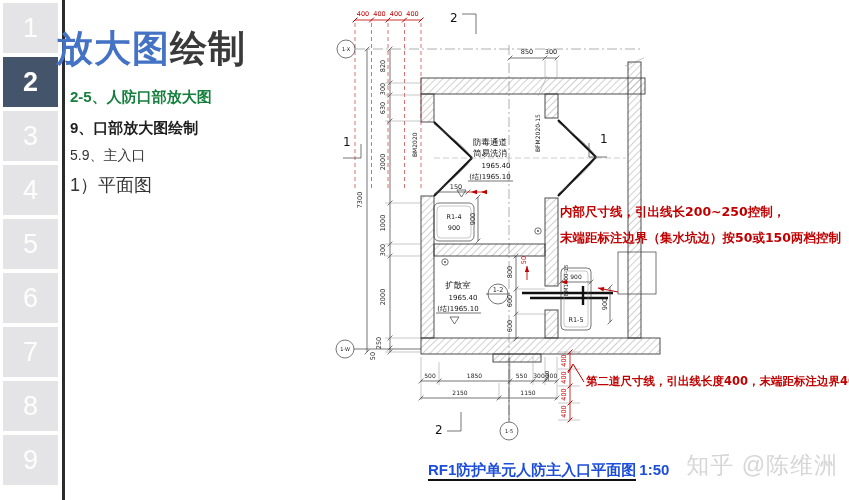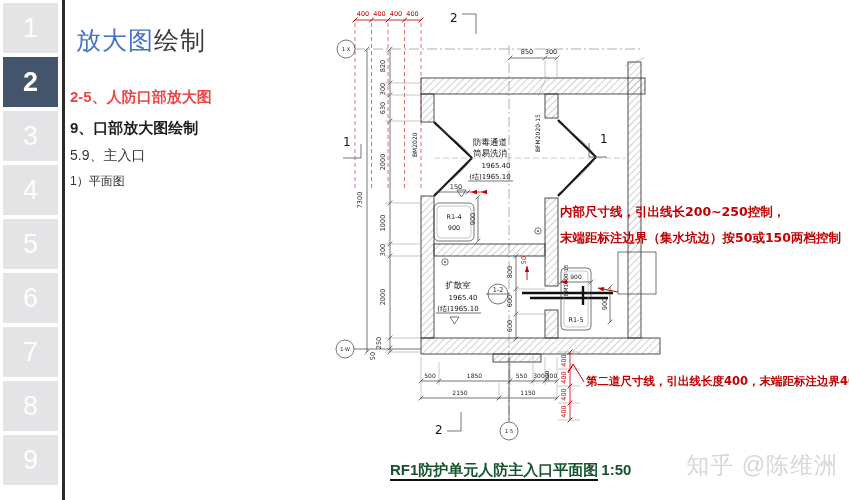--- a/index.html
+++ b/index.html
@@ -5,29 +5,29 @@
   html,body{margin:0;padding:0;}
   body{width:849px;height:500px;position:relative;background:#fff;overflow:hidden;
        font-family:"Liberation Sans","DejaVu Sans",sans-serif;}
   
   .sidebar{position:absolute;left:0;top:0;width:62px;height:500px;}
   .tile{position:absolute;left:3px;width:55px;height:50px;background:#e4e4e6;
         color:#fdfdfd;font-size:27px;display:flex;align-items:center;justify-content:center;}
   .tile.active{background:#44546a;font-weight:bold;}
   .divider{position:absolute;left:62px;top:0;width:3px;height:500px;background:#2b2b2b;}
   
-  .title{position:absolute;left:76px;top:24px;font-size:25px;font-weight:400;letter-spacing:1px;}
+  .title{position:absolute;left:56px;top:24px;font-size:37px;font-weight:700;letter-spacing:1px;}
   .title .hl{color:#4472c4;}
   .title .rest{color:#3a3a3a;}
-  .sub1{position:absolute;left:70px;top:88px;font-size:15px;font-weight:bold;color:#ef4444;}
+  .sub1{position:absolute;left:70px;top:88px;font-size:15px;font-weight:bold;color:#15803d;}
   .sub2{position:absolute;left:70px;top:119px;font-size:15px;font-weight:bold;color:#1d1d1d;}
   .sub3{position:absolute;left:70px;top:147px;font-size:14px;color:#333;}
-  .sub4{position:absolute;left:70px;top:173px;font-size:12px;color:#333;}
+  .sub4{position:absolute;left:70px;top:173px;font-size:18px;color:#333;}
   
-  .caption{position:absolute;left:390px;top:461px;font-size:15px;color:#14532d;font-weight:bold;}
+  .caption{position:absolute;left:428px;top:461px;font-size:15px;color:#1d4ed8;font-weight:bold;}
   .caption .cap-main{border-bottom:2px solid #111;padding-bottom:1px;}
   .caption .cap-scale{margin-left:3px;font-weight:bold;}
   .watermark{position:absolute;left:648px;top:450px;width:190px;text-align:right;
              font-size:23px;color:#d6d6d6;letter-spacing:1px;}
   
   .plan-svg{position:absolute;left:330px;top:0;}
   .ln{stroke:#3a3a3a;stroke-width:0.7;fill:none;}
   .lt{stroke:#8f8f8f;stroke-width:0.5;fill:none;}
   .cl{stroke:#7a7a7a;stroke-width:0.6;fill:none;stroke-dasharray:10 3 2 3;}
   .cline{stroke:#9a9a9a;stroke-width:0.5;fill:none;stroke-dasharray:6 3;}

